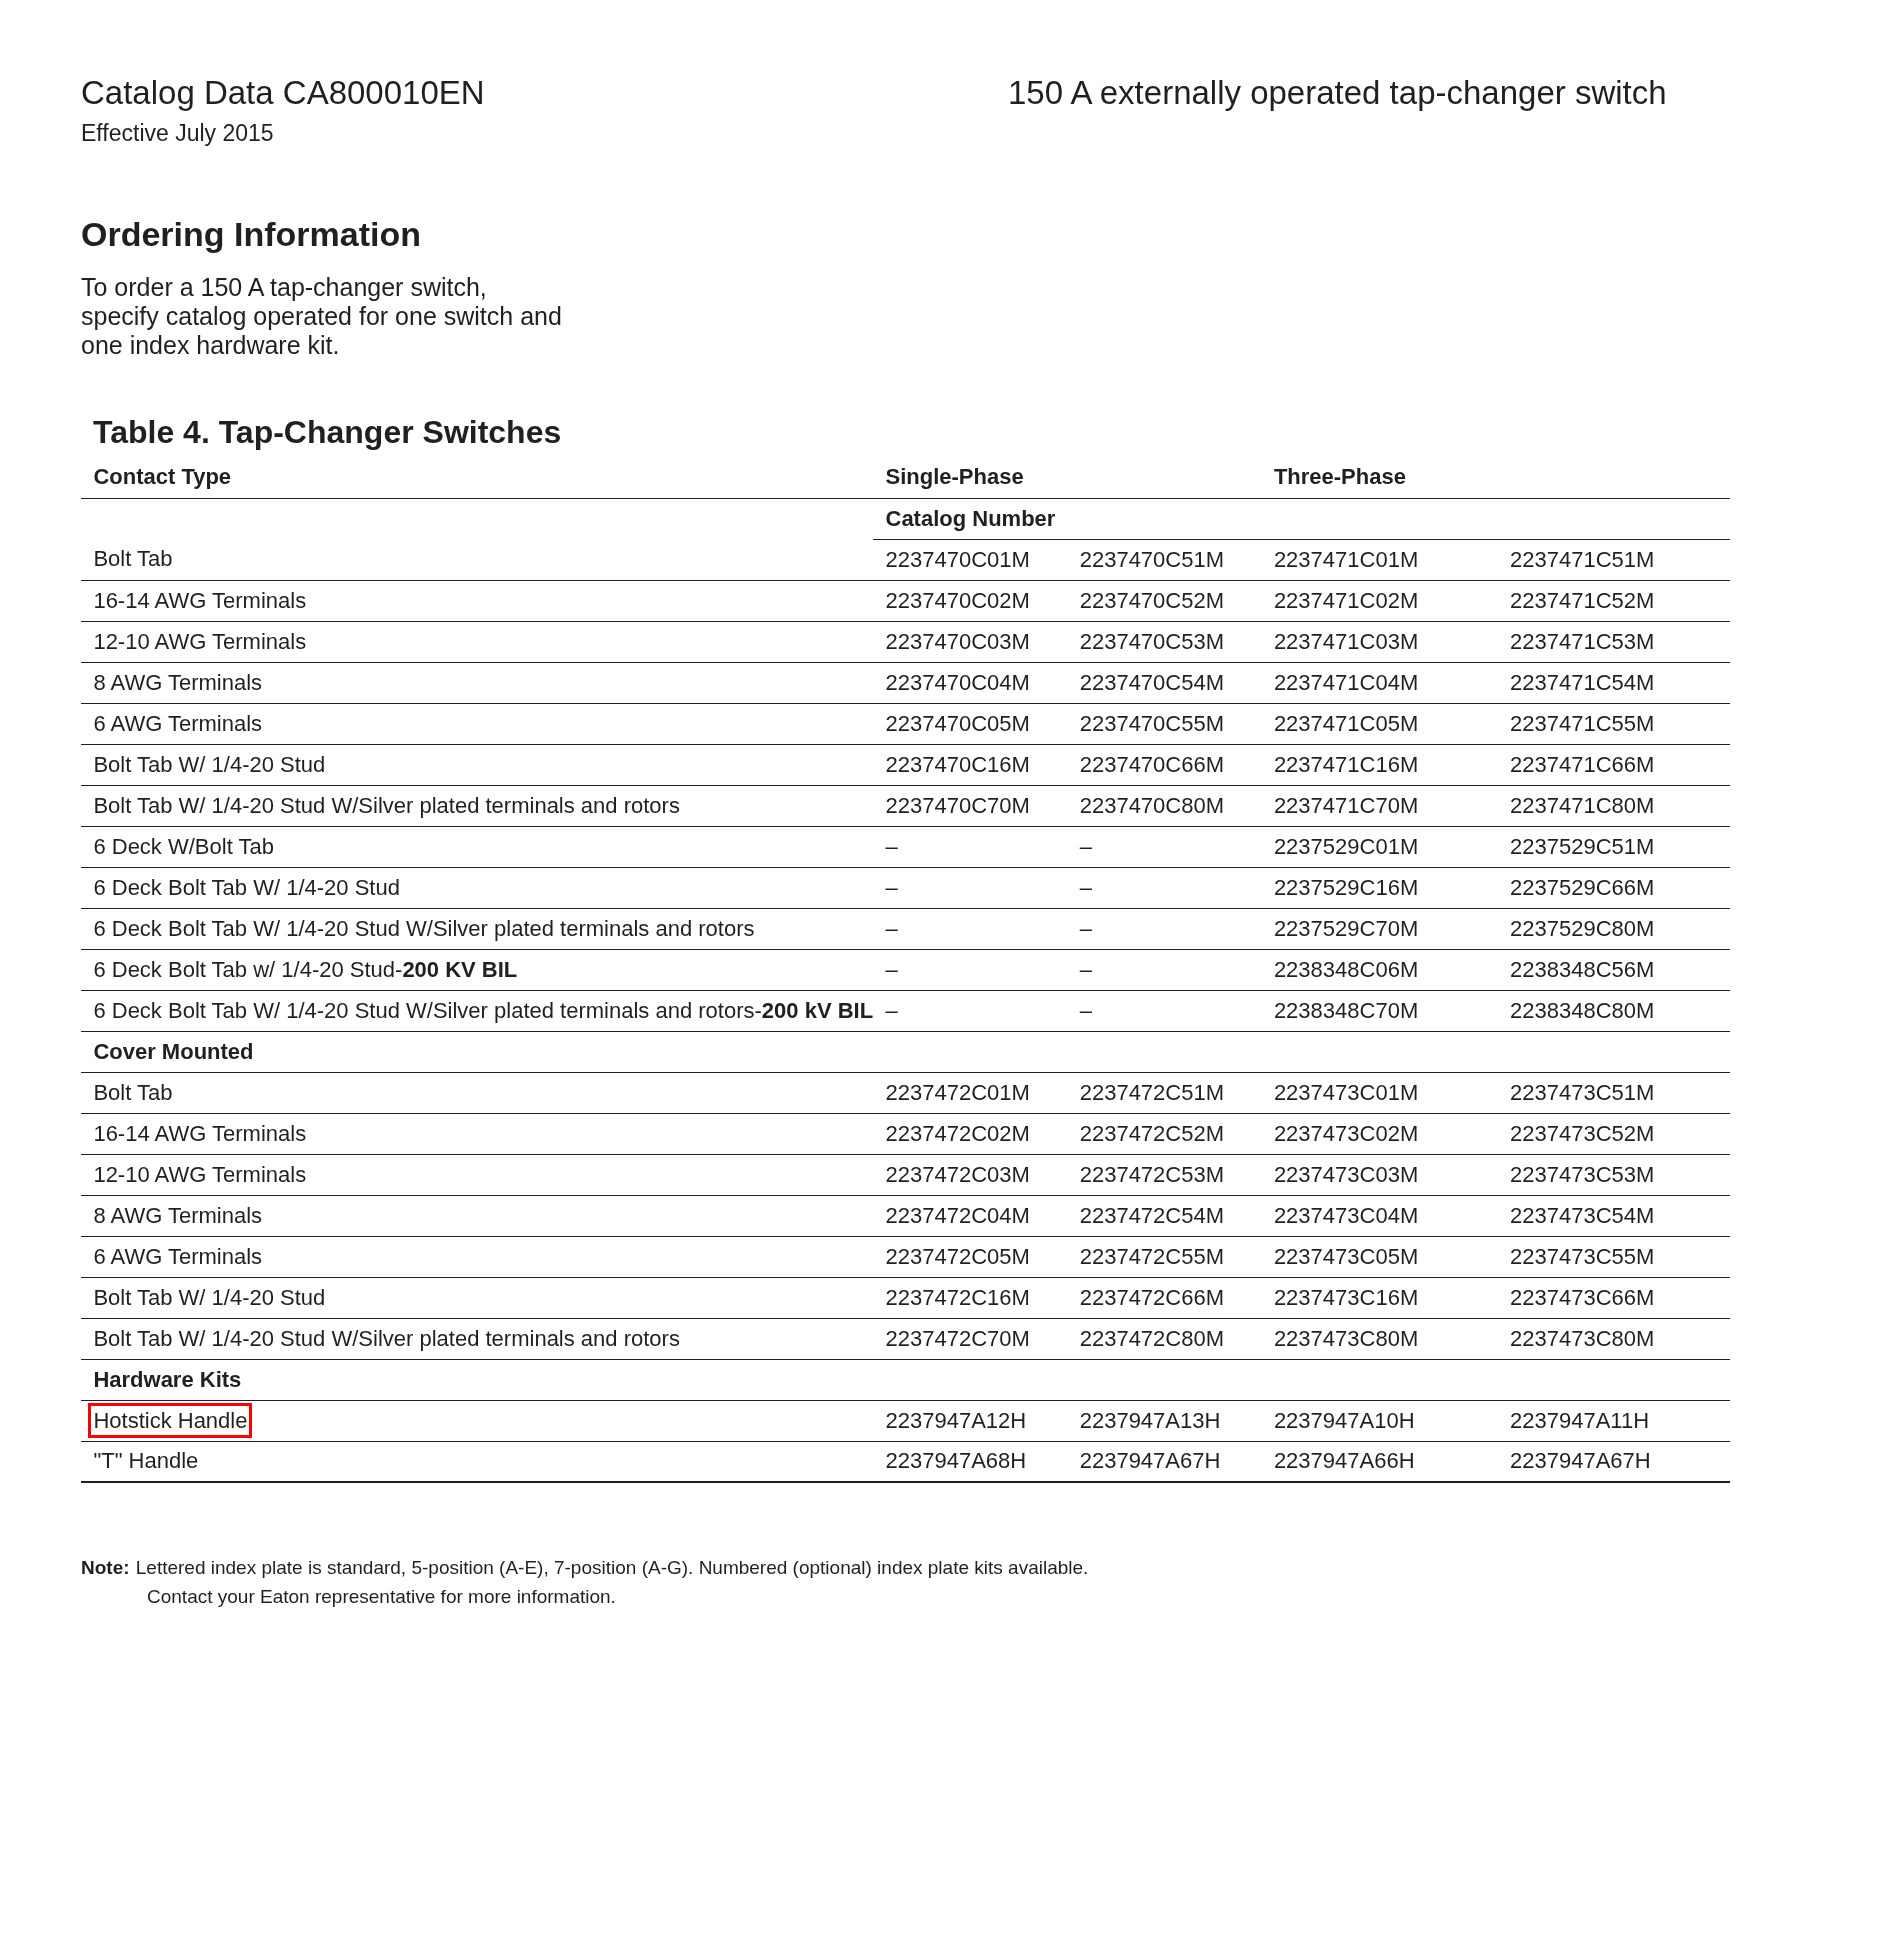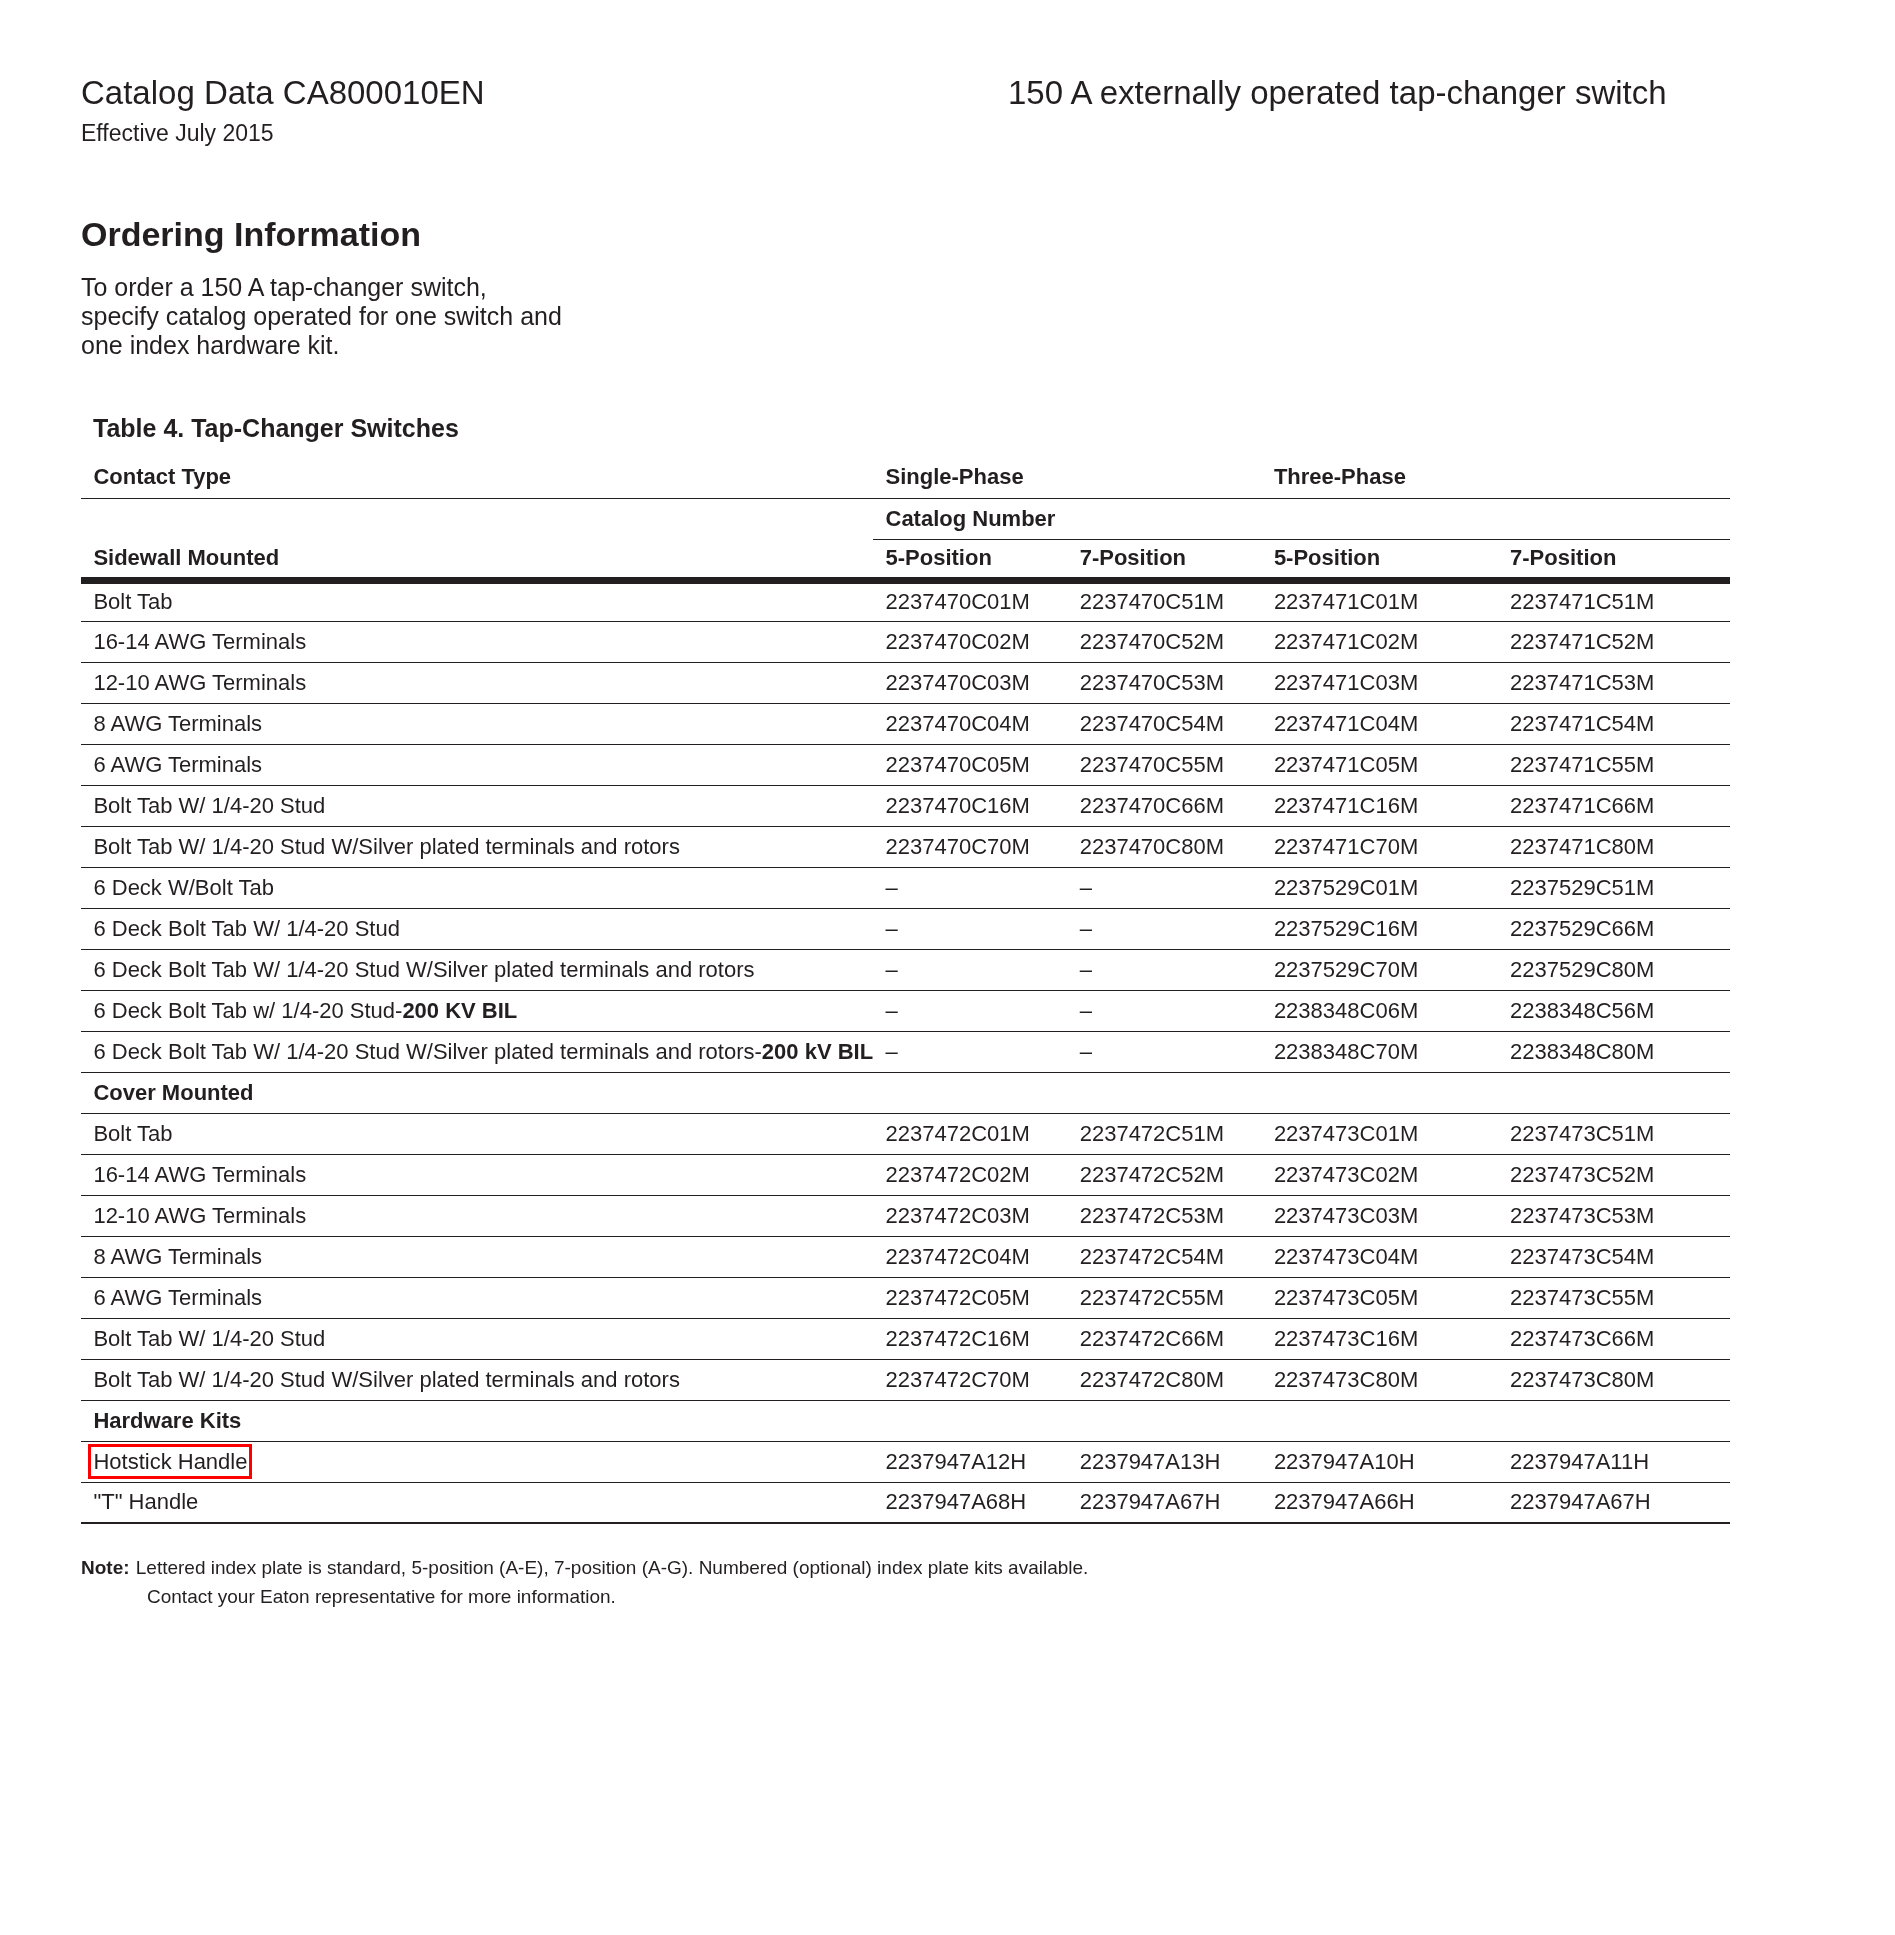--- a/index.html
+++ b/index.html
@@ -8,21 +8,21 @@
       color: #231f20;
       font-family: "Liberation Sans", sans-serif;
     }
     .header-left { position: absolute; left: 81px; top: 73px; }
     .catalog-line { font-size: 33px; line-height: 39px; white-space: nowrap; }
     .catalog-line .light { font-weight: 300; }
     .effective { font-size: 23px; margin-top: 8px; }
     .header-right { position: absolute; left: 1008px; top: 73px; font-size: 33px; line-height: 39px; white-space: nowrap; }
     .ordering-title { position: absolute; left: 81px; top: 215px; font-size: 34px; font-weight: bold; }
     .intro { position: absolute; left: 81px; top: 273px; font-size: 25px; line-height: 29px; width: 542px; }
-    .table-title { position: absolute; left: 93px; top: 414px; font-size: 25px; font-weight: bold; text-align: center; }
+    .table-title { position: absolute; left: 93px; top: 414px; font-size: 32px; font-weight: bold; text-align: center; }
 
     table.spec {
       position: absolute; left: 81px; top: 457px; width: 1649px;
       border-collapse: collapse; font-family: "Liberation Sans Narrow", "Liberation Sans", sans-serif;
     }
     table.spec td, table.spec th {
       padding: 0 0 0 12.4px; text-align: left; vertical-align: middle; white-space: nowrap;
       font-size: 22px; height: 41px; box-sizing: border-box;
     }
     table.spec .col0 { width: 782px; }
@@ -69,27 +69,20 @@
   <thead>
     <tr class="hdr hdr-phase">
       <th class="col0">Contact Type</th>
       <th colspan="2">Single-Phase</th>
       <th colspan="2">Three-Phase</th>
     </tr>
     <tr class="hdr hdr-cat">
       <th class="col0" style="border-bottom:none"></th>
       <th colspan="4">Catalog Number</th>
     </tr>
-    <tr class="hdr hdr-pos">
-      <th class="col0">Sidewall Mounted</th>
-      <th class="col1">5-Position</th>
-      <th class="col2">7-Position</th>
-      <th class="col3">5-Position</th>
-      <th class="col4">7-Position</th>
-    </tr>
   </thead>
   <tbody id="table-body">
       <tr class="row">
         <td class="col0"><span>Bolt Tab</span></td>
         <td class="col1">2237470C01M</td>
         <td class="col2">2237470C51M</td>
         <td class="col3">2237471C01M</td>
         <td class="col4">2237471C51M</td>
       </tr>
       <tr class="row">

